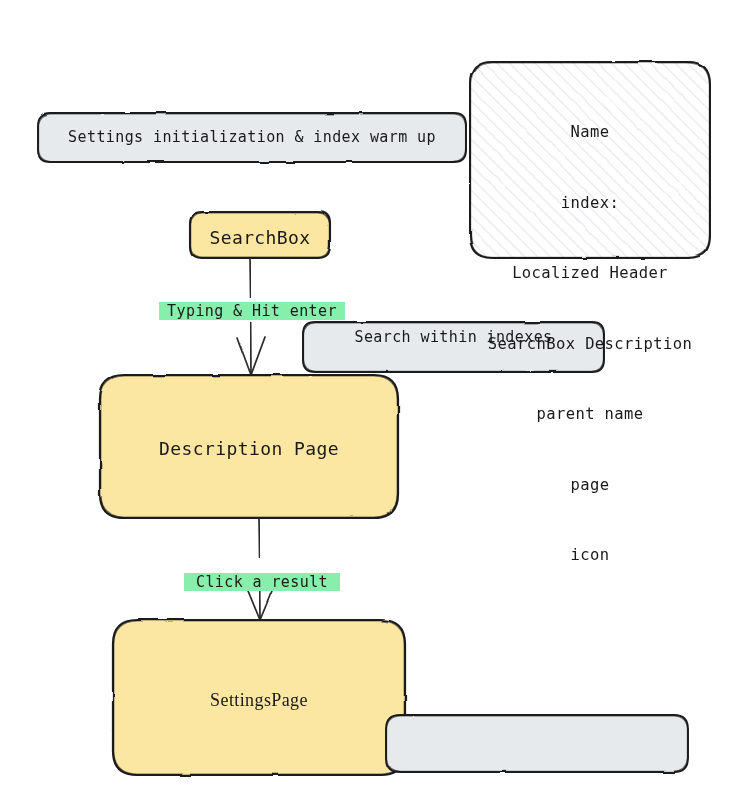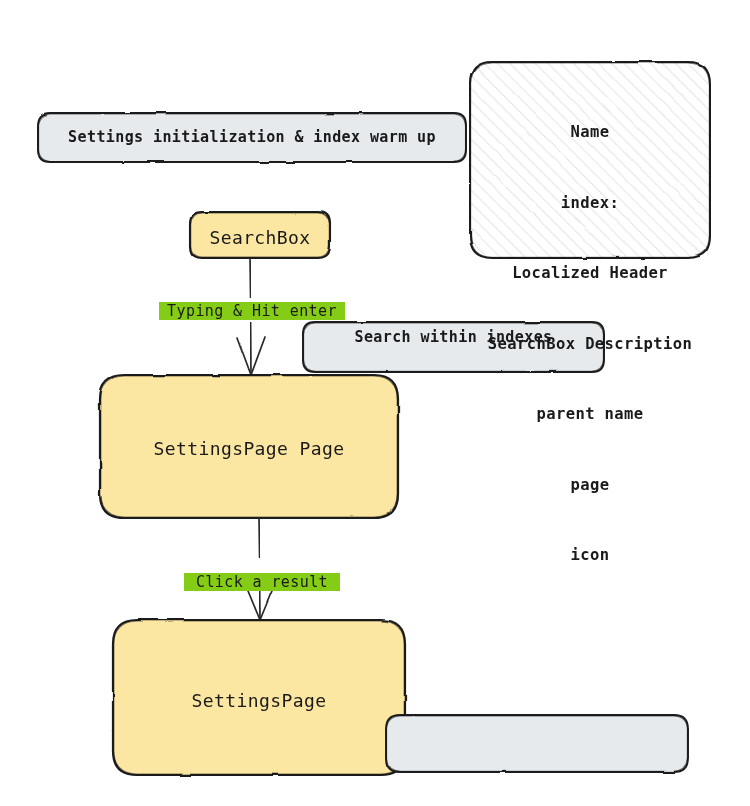--- a/index.html
+++ b/index.html
@@ -36,26 +36,25 @@
     pointer-events: none;
     font-family: "DejaVu Sans Mono", "Liberation Mono", monospace;
   }
   .node-label {
     font-size: 18px;
     letter-spacing: 0.4px;
   }
   .edge-label {
     font-size: 15px;
     letter-spacing: 0.4px;
-    background: #84cc16;
+    background: #86efac;
   }
   .note-label {
     font-size: 15px;
     letter-spacing: 0.4px;
-    font-weight: bold;
   }
   .note-multiline {
     font-size: 15.5px;
     line-height: 23.5px;
     text-align: center;
   }
   .hit {
     position: absolute;
   }
 </style>
@@ -137,24 +136,24 @@
     <div>page</div>
     <div>icon</div>
   </div>
 
   <div class="node-label" style="left:190px; top:227px; width:140px;">SearchBox</div>
 
   <div class="edge-label" style="left:159px; top:302px; width:180px; padding:0 3px;">Typing &amp; Hit enter</div>
 
   <div class="note-label" style="left:303px; top:328px; width:301px;">Search within indexes</div>
 
-  <div class="node-label" style="left:100px; top:438px; width:298px;">SettingsPage Page</div>
+  <div class="node-label" style="left:100px; top:438px; width:298px;">Description Page</div>
 
   <div class="edge-label" style="left:184px; top:562px; width:150px; padding:0 3px;margin-top:11px;">Click a result</div>
 
-  <div class="node-label" style="left:113px; top:690px; width:292px;">SettingsPage</div>
+  <div class="node-label" style="left:113px; top:690px; width:292px;font-family:Liberation Serif, serif;">SettingsPage</div>
 
 
   <div class="hit" style="left:190px; top:212px; width:140px; height:46px;"></div>
   <div class="hit" style="left:100px; top:375px; width:298px; height:143px;"></div>
   <div class="hit" style="left:113px; top:620px; width:292px; height:155px;"></div>
 
 </div>
 
 </body></html>

